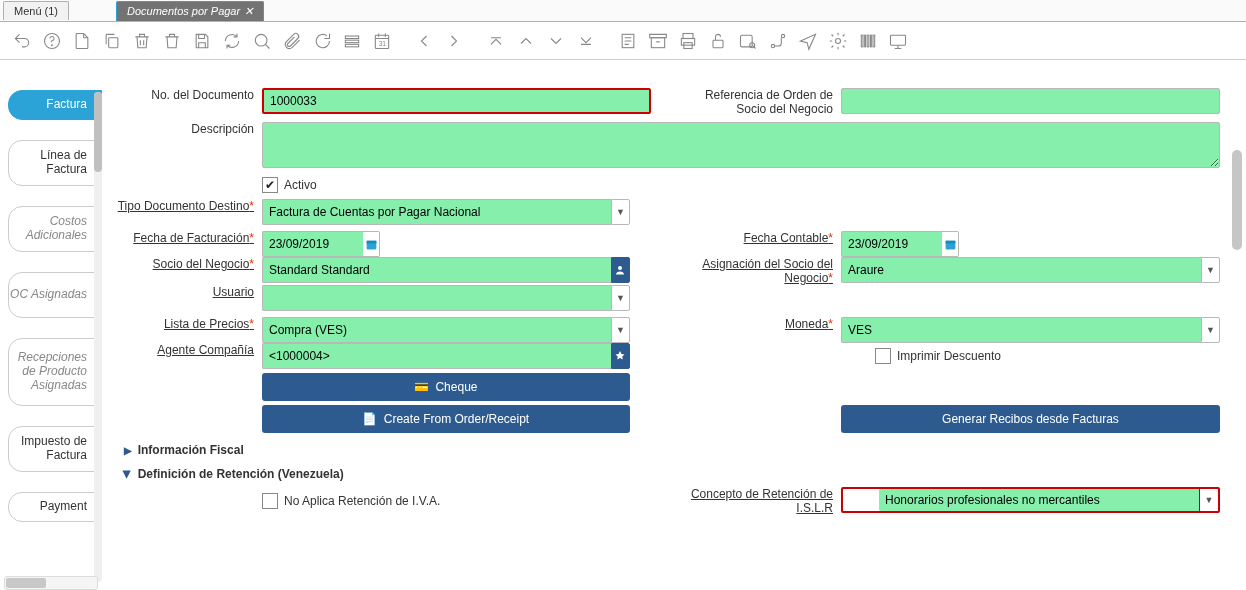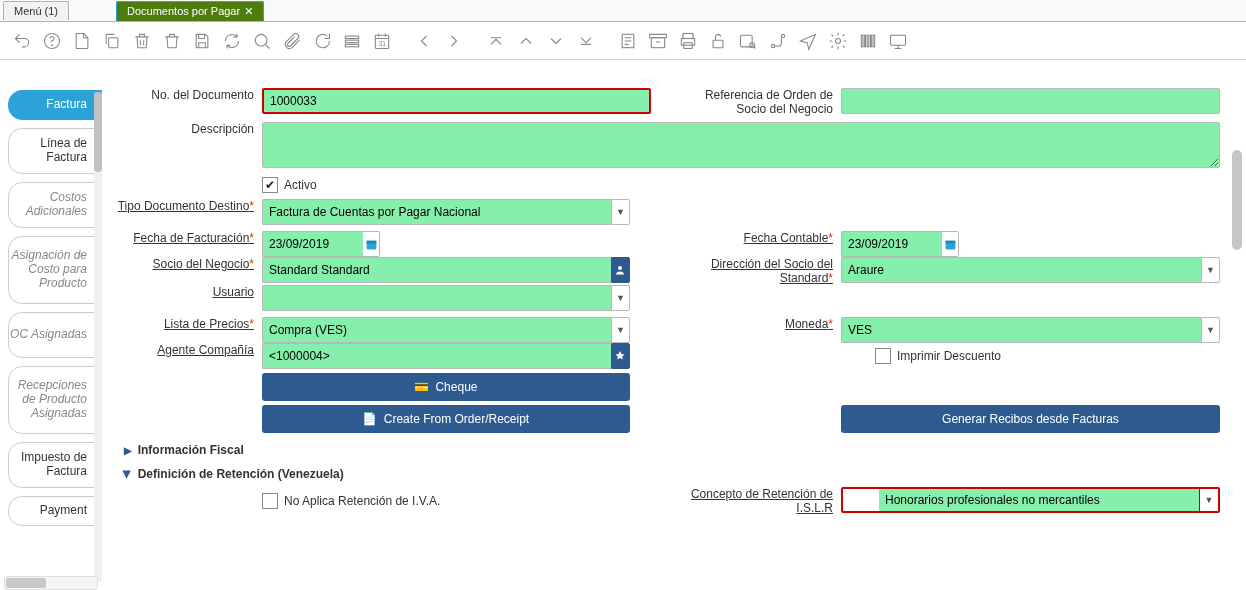--- a/index.html
+++ b/index.html
@@ -1,31 +1,31 @@
 <!DOCTYPE html>
 <html><head>
 <meta charset="utf-8">
 <style>
   * { box-sizing: border-box; margin: 0; padding: 0; font-family: Arial, Helvetica, sans-serif; }
   body { width:1246px; height:590px; background:#fff; color:#333; font-size:12px; overflow:hidden; position:relative; }
   
   .tabstrip { display:flex; align-items:center; height:22px; border-bottom:1px solid #b0b0b0; background:#fafafa;gap:44px; }
   .tab { padding:3px 10px; font-size:11px; border:1px solid #b0b0b0; border-bottom:none; background:#f2f2f2; margin-left:3px; border-radius:2px 2px 0 0; display:flex; align-items:center; gap:4px;}
-  .tab.active { background:#4d7c0f; color:#fff; border-color:#2ba3d6; }
+  .tab.active { background:#737373; color:#fff; border-color:#2ba3d6;font-style:italic; }
   .tab .close { font-size:11px; }
   
   .toolbar { height:38px; border-bottom:1px solid #ccc; display:flex; align-items:center; gap:2px; padding:0 8px; }
   .tbtn { width:28px; height:28px; display:flex; align-items:center; justify-content:center; color:#777; border-radius:3px;}
   .tbtn svg { width:20px; height:20px; stroke:#888; fill:none; stroke-width:1.3; }
   
   .main { display:flex; height:calc(100% - 60px); }
   .sidebar-wrap { width:102px; position:relative; border-right:0; padding-top:30px;}
   .sbar-sc { position:absolute; top:32px; bottom:8px; right:0; width:8px; background:#f0f0f0; border-radius:4px; }
   .sbar-th { position:absolute; top:0; width:8px; height:80px; background:#c0c0c0; border-radius:4px; }
-  .sidetab { height:46px; border:1px solid #ccc; border-radius:14px 0 0 14px; margin-bottom:8px; display:flex; align-items:center; justify-content:flex-end; padding-right:14px; text-align:right; font-size:12px; line-height:1.15; color:#888; background:#fff; margin-left:8px; font-style:italic;}
+  .sidetab { height:46px; border:1px solid #ccc; border-radius:14px 0 0 14px; margin-bottom:20px; display:flex; align-items:center; justify-content:flex-end; padding-right:14px; text-align:right; font-size:12px; line-height:1.15; color:#888; background:#fff; margin-left:8px; font-style:italic;}
   .sidetab.reg { color:#333; font-style:normal;}
   .sidetab.active { background:#2ba3d6; color:#fff; border-color:#2ba3d6; height:30px; font-style:normal;}
   .sidetab.big { height:68px; }
   .bottom-scroll { position:absolute; bottom:0; left:4px; right:4px; height:14px; background:#f5f5f5; border:1px solid #ddd; border-radius:3px;}
   .bottom-scroll .thumb{ position:absolute; left:1px; width:40px; top:1px; bottom:1px; background:#c8c8c8; border-radius:2px;}
   .content { flex:1; overflow:hidden; position:relative; padding:28px 26px 0 10px; }
   .row { display:flex; margin-bottom:6px; align-items:flex-start; }
   .lbl { width:150px; text-align:right; padding-right:8px; font-size:12px; color:#333; font-weight:400;}
   .lbl.u { text-decoration:underline; }
   .req { color:#d30; }
@@ -241,23 +241,20 @@
   <div class="sidebar-wrap">
     <div class="sidetab active">
         <span>Factura</span>
       </div>
     <div class="sidetab reg">
         <span>Línea de Factura</span>
       </div>
     <div class="sidetab">
         <span>Costos Adicionales</span>
       </div>
-    <div class="sidetab big">
-        <span>Asignación de Costo para Producto</span>
-      </div>
     <div class="sidetab">
         <span>OC Asignadas</span>
       </div>
     <div class="sidetab big">
         <span>Recepciones de Producto Asignadas</span>
       </div>
     <div class="sidetab reg">
         <span>Impuesto de Factura</span>
       </div>
     <div class="sidetab reg" style="height:30px">
@@ -343,21 +340,21 @@
             <div class="sel-btn blue">
                 <svg width="12" height="12" viewBox="0 0 24 24" fill="#fff">
                   <circle cx="12" cy="8" r="4"></circle>
                   <path d="M4 21c0-4 4-6 8-6s8 2 8 6"></path>
                 </svg>
               </div>
           </div>
         </div>
       </div>
       <div>
-        <div class="lbl u" style="width:160px"><span>Dirección del Socio del Standard</span><span class="req">*</span></div>
+        <div class="lbl u" style="width:160px"><span>Asignación del Socio del Negocio</span><span class="req">*</span></div>
         <div class="field">
           <div class="select-wrap">
             <input type="text" value="Araure" style="">
             <div class="sel-btn">▼</div>
           </div>
         </div>
       </div>
     </div>
 
     <div class="row">

